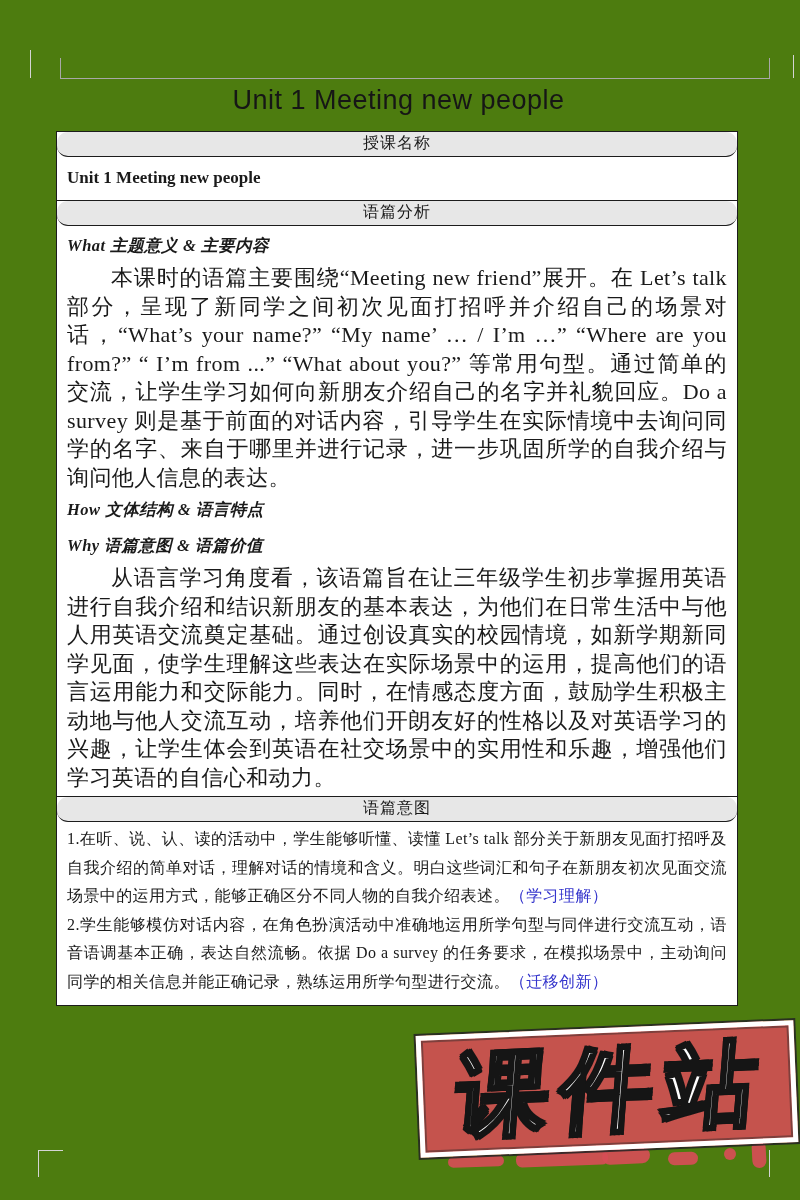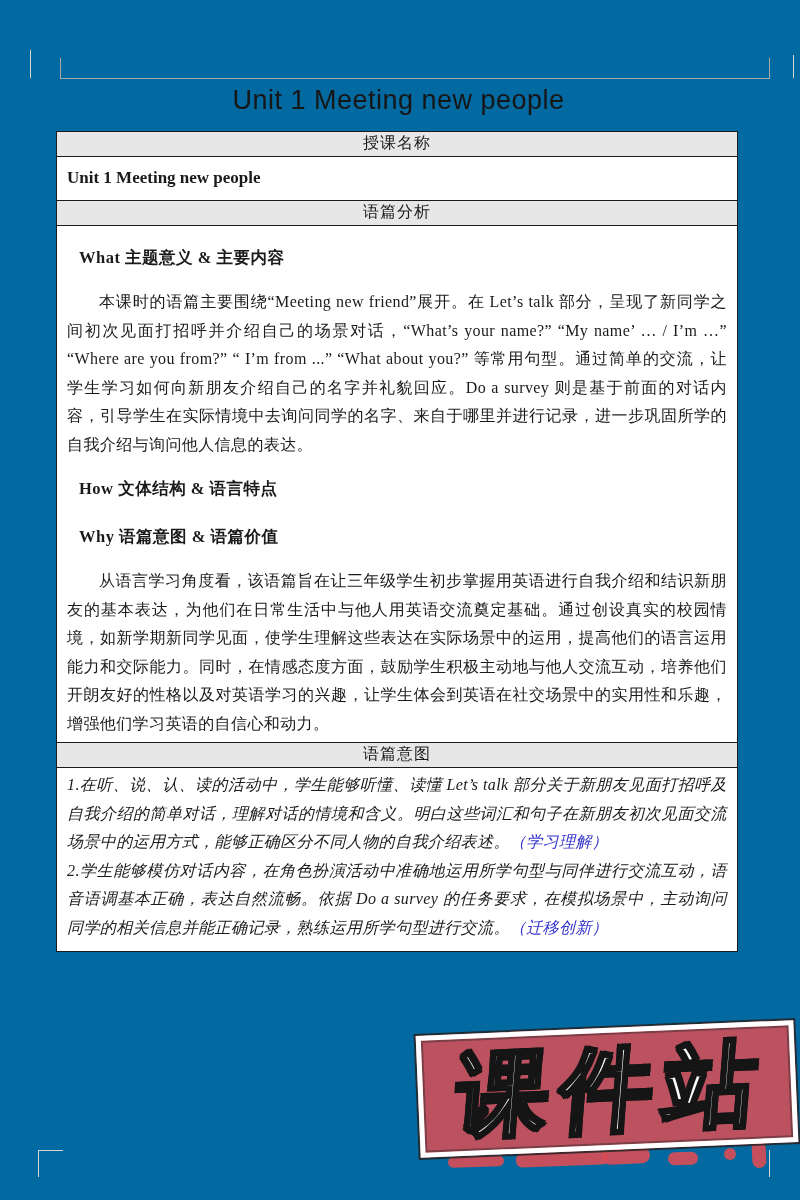--- a/index.html
+++ b/index.html
@@ -1,21 +1,21 @@
 <!DOCTYPE html>
 <html><head>
 <meta charset="utf-8">
 <style>
   html, body { margin: 0; padding: 0; }
   body { background: #ffffff; }
   .page {
     position: relative;
     width: 800px;
     height: 1200px;
-    background: #0369a1;
+    background: #4d7c0f;
     overflow: hidden;
     font-family: "Liberation Serif", serif;
     color: #1a1a1a;
   }
 
   
   .guide { position: absolute; background: #a8a8a8; }
   .guide.faint { background: #d4d4d4; }
 
   
@@ -40,45 +40,47 @@
     background: #ffffff;
   }
   .row { border-bottom: 1.5px solid #1c1c1c; box-sizing: border-box; }
   .row:last-child { border-bottom: none; }
   .hdr {
     background: #e7e7e7;
     text-align: center;
     font-size: 16px;
     padding: 1px 0 2px 0;
     letter-spacing: 1px;
+    border-radius: 11px;
   }
   .lesson-cell { padding: 5px 10px 7px 10px; }
   .lesson-cell p {
     margin: 0;
     font-weight: bold;
     font-size: 17px;
     line-height: 31px;
   }
   .analysis-cell { padding: 2px 10px 4px 10px; }
   .analysis-cell h3 {
-    margin: 12px;
+    margin: 0;
     font-size: 16.5px;
     line-height: 36px;
     font-weight: bold;
     letter-spacing: 0.5px;
+    font-style: italic;
   }
   .body-par {
     margin: 0;
     text-indent: 2em;
     text-align: justify;
-    font-size: 16px;
+    font-size: 22px;
     line-height: 28.5px;
     letter-spacing: 0.4px;
   }
-  .objectives-cell { padding: 3px 10px 8px 10px; font-style: italic; }
+  .objectives-cell { padding: 3px 10px 8px 10px; }
   .obj-par {
     margin: 0;
     text-align: justify;
     font-size: 16px;
     line-height: 28.6px;
     letter-spacing: 0.4px;
   }
   .tag { color: #3333cc; }
 
   

